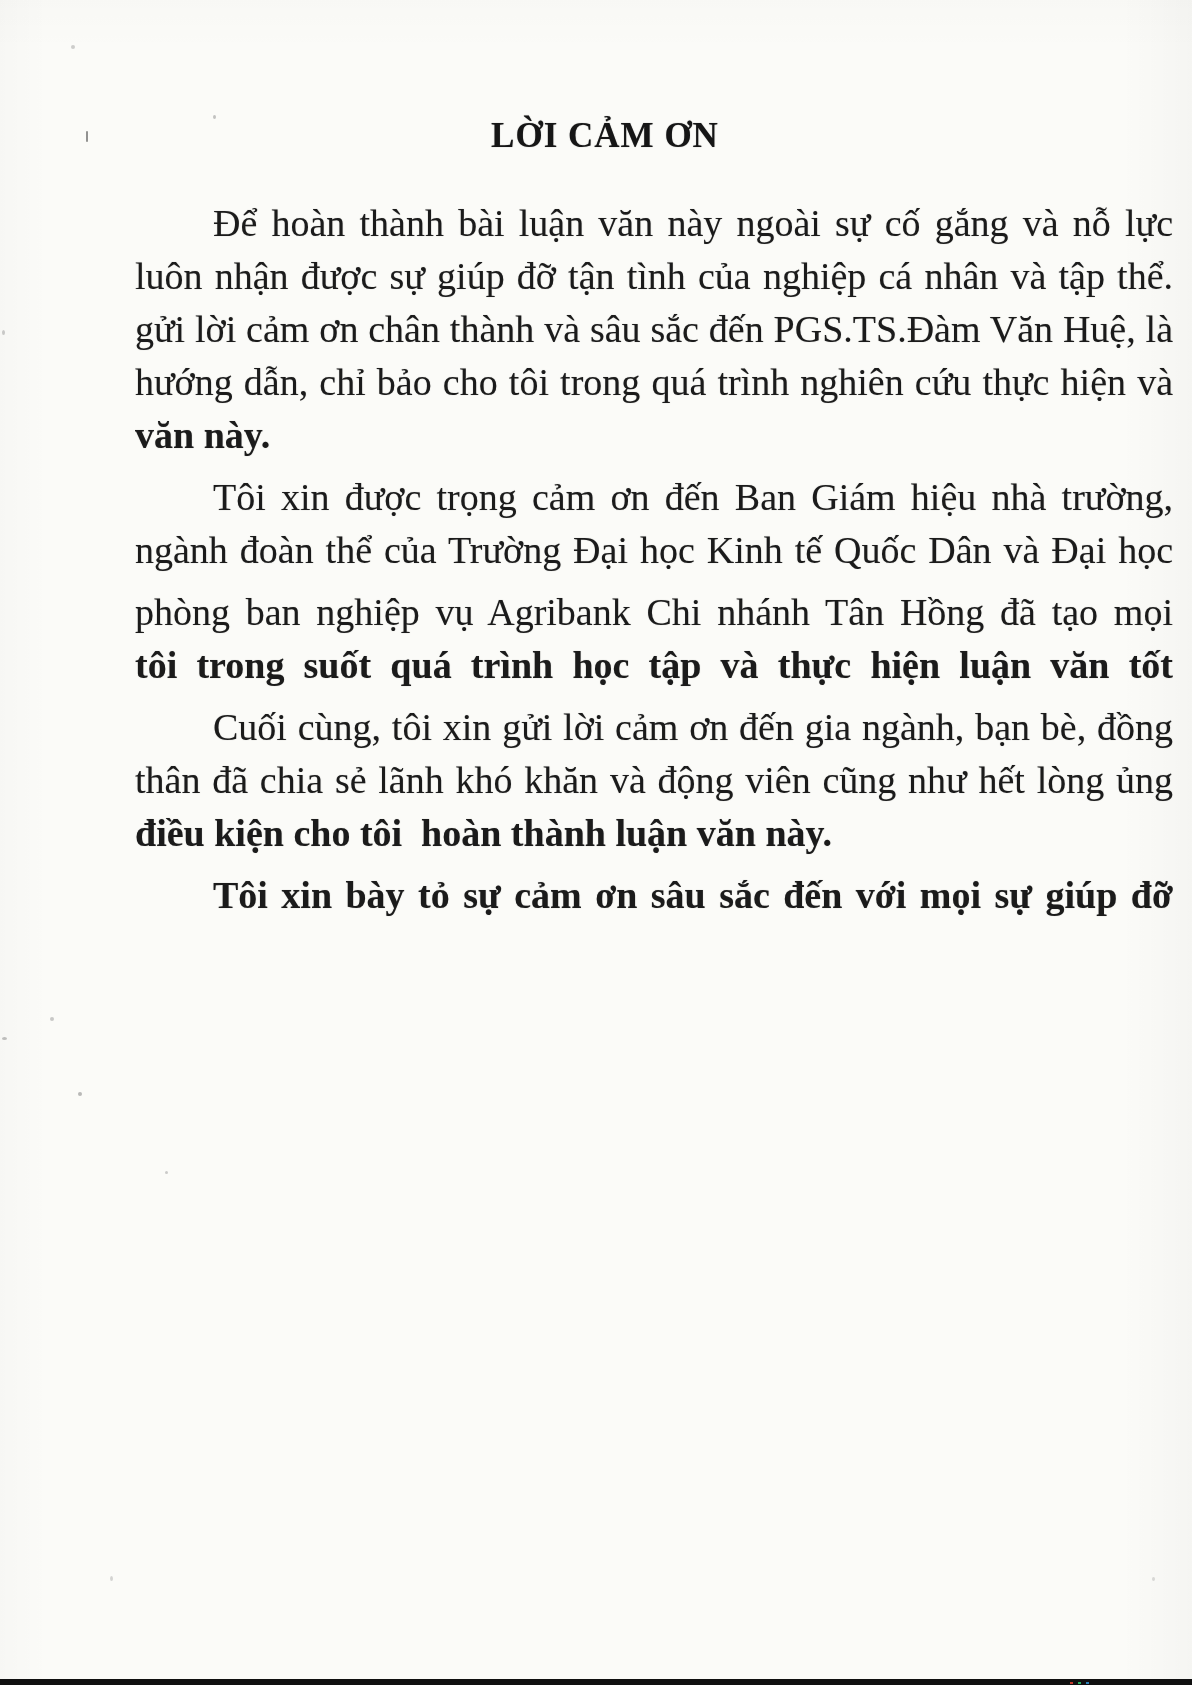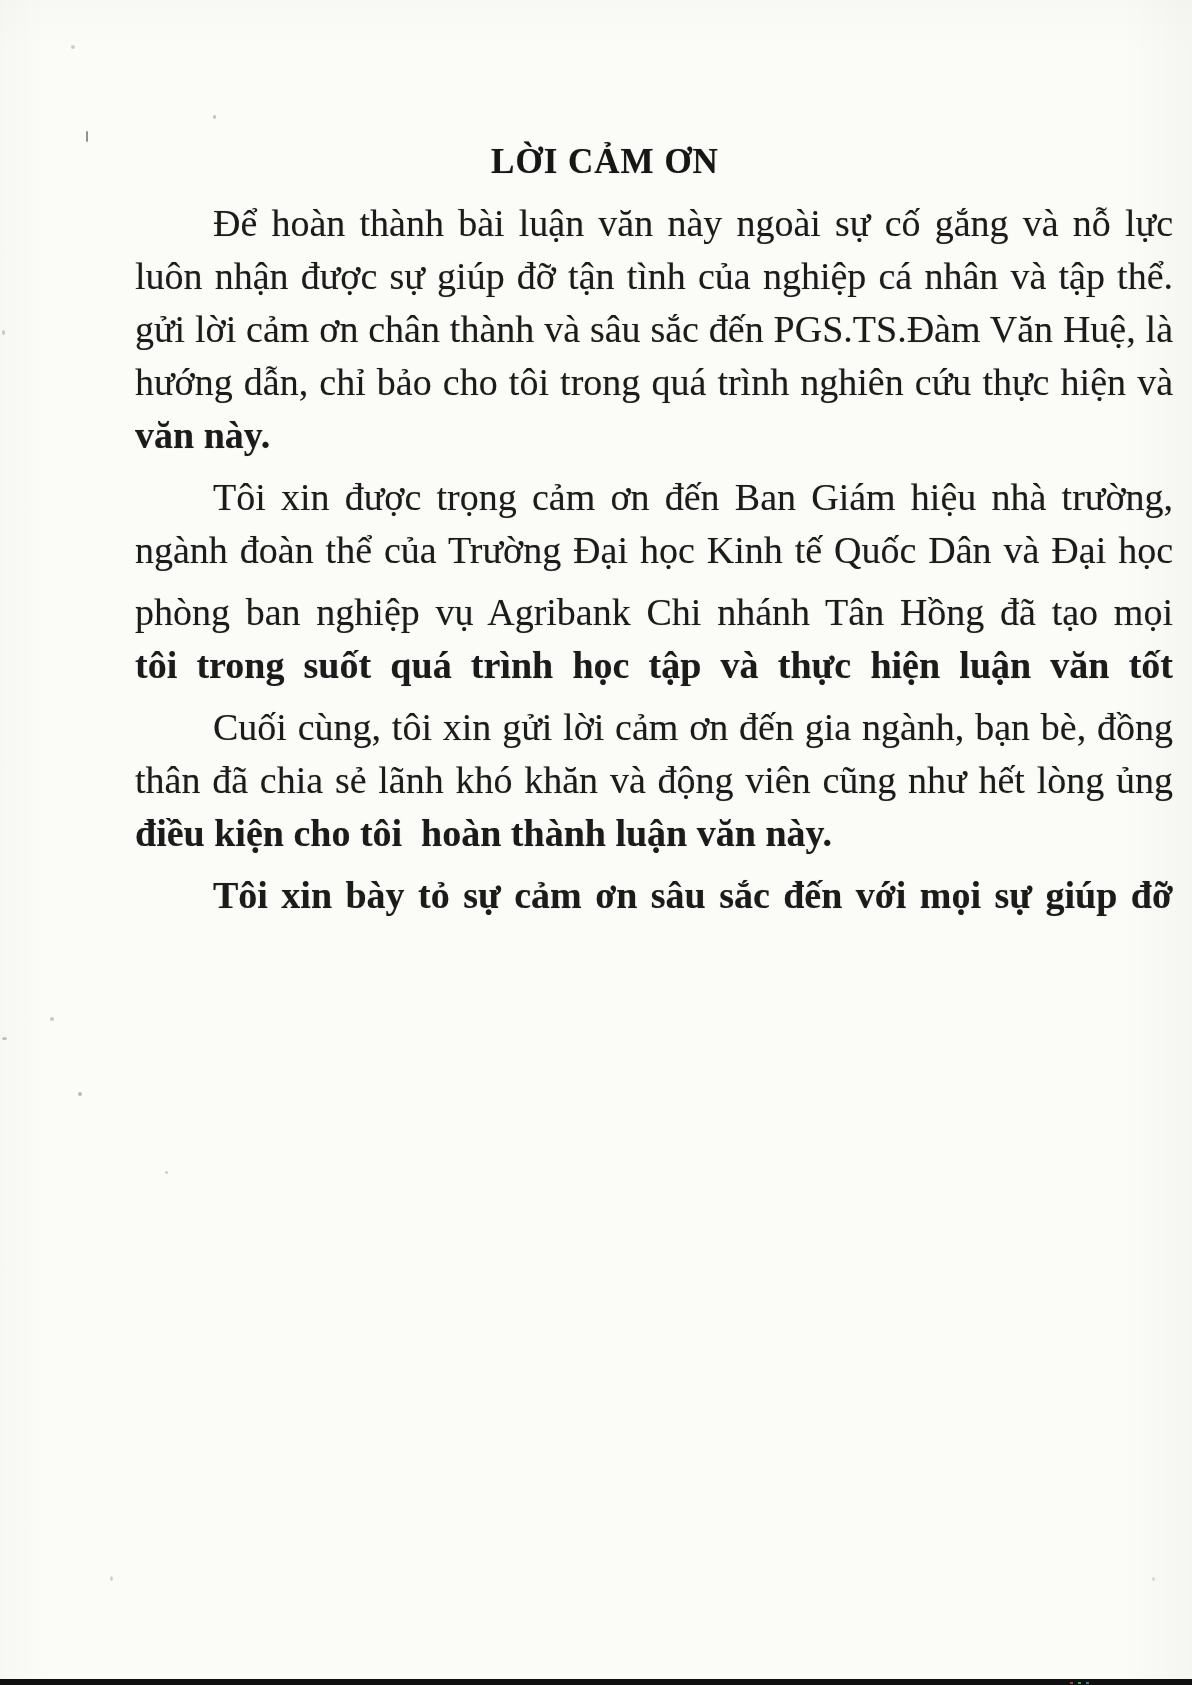--- a/index.html
+++ b/index.html
@@ -15,21 +15,21 @@
     background: #fbfbf8;
     background-image:
       linear-gradient(90deg, rgba(0,0,0,0.015) 0%, rgba(0,0,0,0) 4%, rgba(0,0,0,0) 94%, rgba(0,0,0,0.025) 100%),
       linear-gradient(180deg, rgba(0,0,0,0.01) 0%, rgba(0,0,0,0) 3%);
     overflow: hidden;
     font-family: "Liberation Serif", "DejaVu Serif", serif;
     color: #1b1b1b;
   }
   .doc-title {
     position: absolute;
-    top: 142px;
+    top: 116px;
     left: 85px;
     width: 1040px;
     text-align: center;
     font-size: 35px;
     font-weight: bold;
     letter-spacing: 1px;
     color: #161616;
     text-shadow: 0 0 1px rgba(30,30,30,0.45);
   }
   .doc-body {

